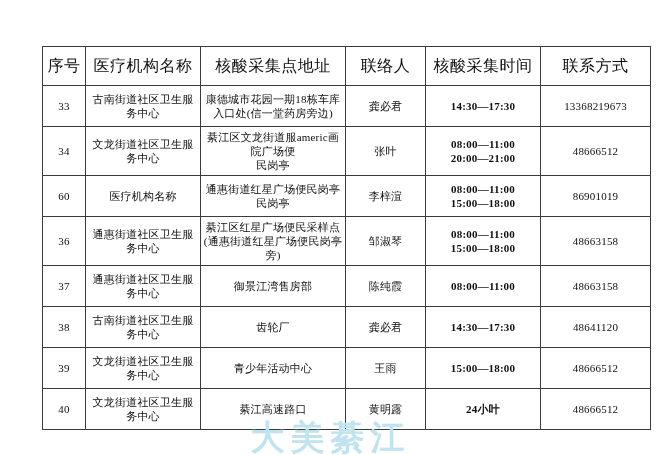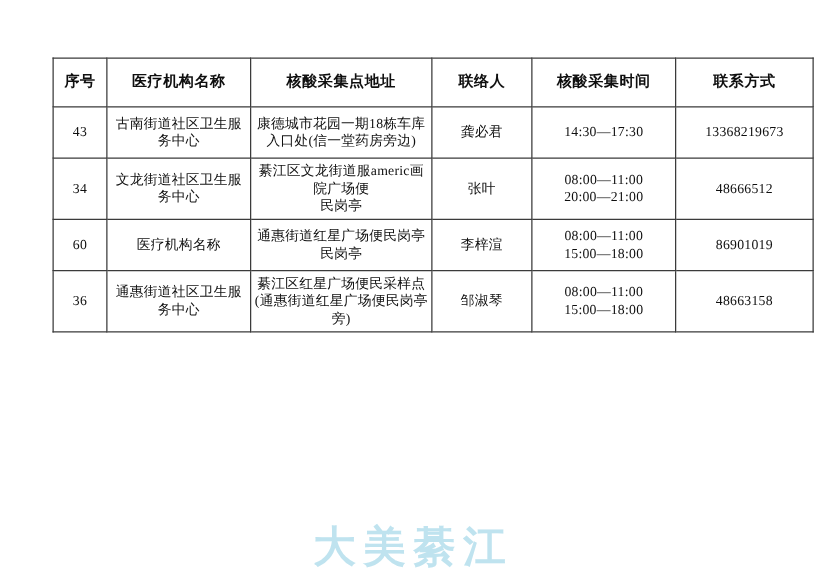--- a/index.html
+++ b/index.html
@@ -30,35 +30,35 @@
   }
   table.sched td, table.sched th {
     border: 1px solid #3b3b3b;
     text-align: center;
     vertical-align: middle;
     color: #0f0f0f;
     padding: 3px 2px;
     line-height: 1.28;
   }
   table.sched thead th {
-    font-size: 12px;
-    font-weight: bold;
+    font-size: 16px;
+    font-weight: normal;
     height: 32px;
     letter-spacing: 0.5px;
   }
   table.sched tbody td {
     font-size: 11px;
     letter-spacing: 0.2px;
   }
   tbody tr { height: 41px; }
   .c-no    { width: 38px; }
   .c-org   { width: 110px; }
   .c-addr  { width: 140px; margin-top: 44px; }
   .c-person{ width: 75px; }
-  .c-time  { width: 110px; }
+  .c-time  { width: 110px; font-weight: bold; }
   .c-phone { width: 105px; }
   .cell-lines span { display: block; }
   .watermark {
     position: absolute;
     left: 0;
     right: 0;
     top: 415px;
     text-align: center;
     font-size: 34px;
     font-weight: bold;
@@ -80,21 +80,21 @@
         <th class="c-org">医疗机构名称</th>
         <th class="c-addr">核酸采集点地址</th>
         <th class="c-person">联络人</th>
         <th class="c-time">核酸采集时间</th>
         <th class="c-phone">联系方式</th>
       </tr>
     </thead>
     <tbody>
 
       <tr>
-        <td class="c-no">43</td>
+        <td class="c-no">33</td>
         <td class="c-org cell-lines">
           <span>古南街道社区卫生服</span>
           <span>务中心</span>
         </td>
         <td class="c-addr cell-lines">
           <span>康德城市花园一期18栋车库</span>
           <span>入口处(信一堂药房旁边)</span>
         </td>
         <td class="c-person cell-lines">
           <span>龚必君</span>
@@ -166,22 +166,98 @@
         </td>
         <td class="c-time cell-lines">
           <span>08:00—11:00</span>
           <span>15:00—18:00</span>
         </td>
         <td class="c-phone cell-lines">
           <span>48663158</span>
         </td>
       </tr>
 
-
-
-
+      <tr>
+        <td class="c-no">37</td>
+        <td class="c-org cell-lines">
+          <span>通惠街道社区卫生服</span>
+          <span>务中心</span>
+        </td>
+        <td class="c-addr cell-lines">
+          <span>御景江湾售房部</span>
+        </td>
+        <td class="c-person cell-lines">
+          <span>陈纯霞</span>
+        </td>
+        <td class="c-time cell-lines">
+          <span>08:00—11:00</span>
+        </td>
+        <td class="c-phone cell-lines">
+          <span>48663158</span>
+        </td>
+      </tr>
+
+      <tr>
+        <td class="c-no">38</td>
+        <td class="c-org cell-lines">
+          <span>古南街道社区卫生服</span>
+          <span>务中心</span>
+        </td>
+        <td class="c-addr cell-lines">
+          <span>齿轮厂</span>
+        </td>
+        <td class="c-person cell-lines">
+          <span>龚必君</span>
+        </td>
+        <td class="c-time cell-lines">
+          <span>14:30—17:30</span>
+        </td>
+        <td class="c-phone cell-lines">
+          <span>48641120</span>
+        </td>
+      </tr>
+
+      <tr>
+        <td class="c-no">39</td>
+        <td class="c-org cell-lines">
+          <span>文龙街道社区卫生服</span>
+          <span>务中心</span>
+        </td>
+        <td class="c-addr cell-lines">
+          <span>青少年活动中心</span>
+        </td>
+        <td class="c-person cell-lines">
+          <span>王雨</span>
+        </td>
+        <td class="c-time cell-lines">
+          <span>15:00—18:00</span>
+        </td>
+        <td class="c-phone cell-lines">
+          <span>48666512</span>
+        </td>
+      </tr>
+
+      <tr>
+        <td class="c-no">40</td>
+        <td class="c-org cell-lines">
+          <span>文龙街道社区卫生服</span>
+          <span>务中心</span>
+        </td>
+        <td class="c-addr cell-lines">
+          <span>綦江高速路口</span>
+        </td>
+        <td class="c-person cell-lines">
+          <span>黄明露</span>
+        </td>
+        <td class="c-time cell-lines">
+          <span>24小叶</span>
+        </td>
+        <td class="c-phone cell-lines">
+          <span>48666512</span>
+        </td>
+      </tr>
 
     </tbody>
   </table>
 
   <div class="watermark">大美綦江</div>
 
 </div>
 
 </body></html>

